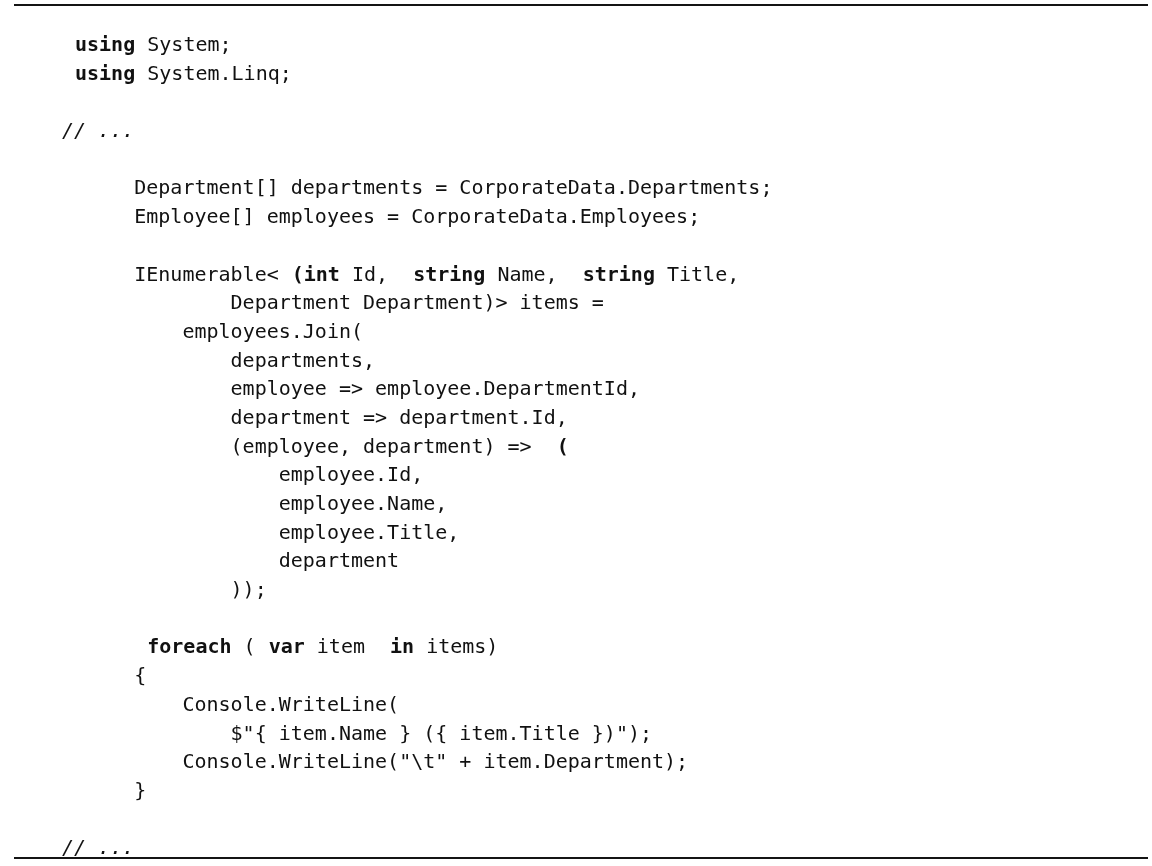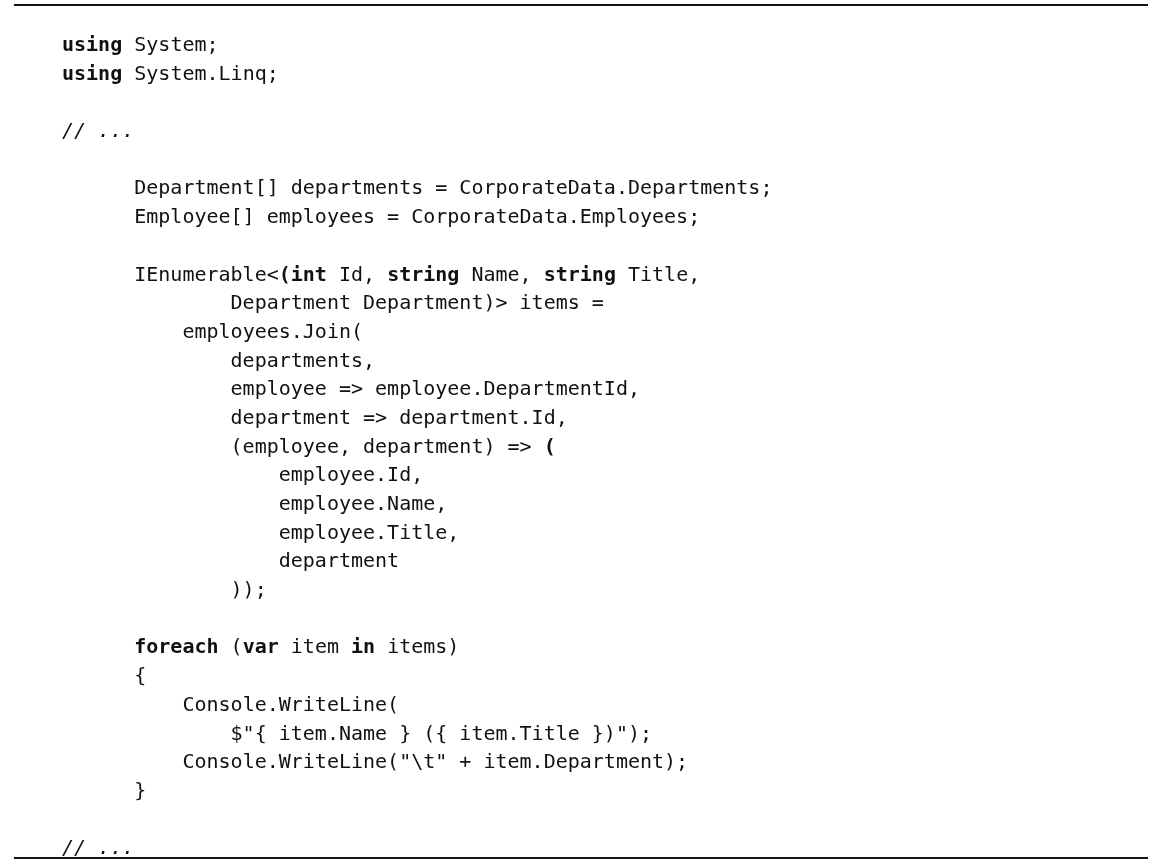--- a/index.html
+++ b/index.html
@@ -43,20 +43,21 @@
     font-family: "DejaVu Sans Mono", monospace;
     color: #111111;
   }
   .ln {
     display: block;
     height: 28.7px;
     white-space: pre;
   }
   .kw {
     font-weight: 700;
+    margin-left: 13px;
   }
   .cmt {
     font-style: italic;
   }
 </style>
 </head>
 <body>
 
 <div id="listing-frame">
 

